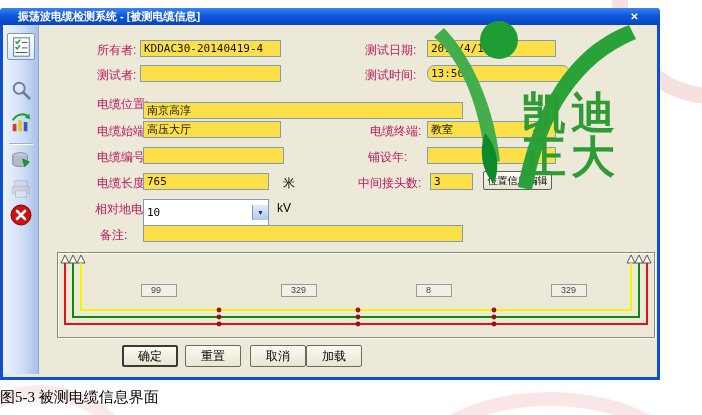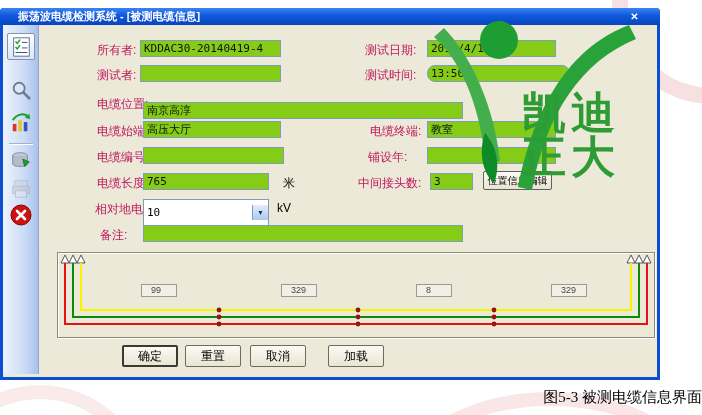--- a/index.html
+++ b/index.html
@@ -31,21 +31,21 @@
              border-right:1px solid #93A6C4; }
   .tb-btn { position:absolute; left:4px; width:28px; height:27px; display:flex;
             align-items:center; justify-content:center; }
   .tb-btn.raised { border:1px solid #7E96B8; background:linear-gradient(180deg,#ffffff,#d9e6fa); border-radius:2px; }
   .tb-sep { position:absolute; left:6px; width:24px; height:2px;
             border-top:1px solid #9FB2CE; border-bottom:1px solid #fff; }
   .disabled { opacity:.38; filter:grayscale(1); }
 
   
   .lbl { position:absolute; font-size:12px; color:#be185d; white-space:nowrap; z-index:2; }
-  .inp { position:absolute; height:17px; border:1px solid #7F9DB9; background:#84cc16;
+  .inp { position:absolute; height:17px; border:1px solid #7F9DB9; background:#fde047;
          font-family:"DejaVu Sans Mono","Liberation Sans",monospace; font-size:11px;
          color:#111; padding:0 3px; z-index:2; }
   .unit { position:absolute; font-size:12px; color:#000; z-index:2; }
   .combo { position:absolute; height:27px; border:1px solid #7F9DB9; background:#fff;
            z-index:2; font-size:11px; display:flex; align-items:center; }
   .combo .val { flex:1; padding:0 3px; font-family:"DejaVu Sans Mono",monospace; }
   .combo .drop { width:16px; height:15px; border-left:1px solid #7F9DB9;
                  background:linear-gradient(180deg,#E2ECFB,#AFC9EF); display:flex;
                  align-items:center; justify-content:center; font-size:7px; color:#16335E; }
   .small-btn { position:absolute; height:19px; font-size:10px; color:#000;
@@ -66,21 +66,21 @@
          color:#000; text-align:center; line-height:20px;
          background:linear-gradient(180deg,#FBFAF4,#E9E5D2);
          border:1px solid #6b6b60; border-radius:2px; z-index:2; }
   .btn.default { border:2px solid #3a3a35; line-height:18px; }
 
   
   .logo { position:absolute; left:430px; top:15px; width:232px; height:192px; z-index:6;
           pointer-events:none; }
 
   
-  .caption { position:absolute; left:0; top:388px; width:702px; text-align:right;
+  .caption { position:absolute; left:0; top:388px; width:702px; text-align:left;
              font-family:"Liberation Serif",serif; font-size:15px; color:#000; z-index:2; }
 </style>
 </head>
 <body>
 
 <div class="page">
 
   <div class="arc arc1"></div>
   <div class="arc arc2"></div>
   <div class="arc arc3"></div>
@@ -212,21 +212,21 @@
     </svg>
     <div class="seg-label" style="left:83px;  top:31px">99</div>
     <div class="seg-label" style="left:223px; top:31px">329</div>
     <div class="seg-label" style="left:358px; top:31px">8</div>
     <div class="seg-label" style="left:493px; top:31px">329</div>
   </div>
 
   <div class="btn default" style="left:122px">确定</div>
   <div class="btn" style="left:185px">重置</div>
   <div class="btn" style="left:250px">取消</div>
-  <div class="btn" style="left:328px">加载</div>
+  <div class="btn" style="left:306px">加载</div>
 
   <div class="logo">
     <svg width="232" height="192" viewBox="0 0 232 192">
       <circle cx="69" cy="25" r="19" fill="#1E9E32"></circle>
       <path d="M199,10 C146,30 106,82 88,172 L102,175 C116,98 152,46 206,24 Z" fill="#2AA23A"></path>
       <path d="M4,22 C30,45 50,88 56,150 L70,146 C63,84 38,38 14,13 Z" fill="#45AE4C"></path>
       <path d="M55,118 C66,130 71,150 64,168 C53,159 48,137 55,118 Z" fill="#0E8A28"></path>
       <text x="92" y="113" font-size="44" font-weight="bold" letter-spacing="5" fill="#2E9B35" font-family="Liberation Serif, serif">凯迪</text>
       <text x="92" y="157" font-size="44" font-weight="bold" letter-spacing="5" fill="#2E9B35" font-family="Liberation Serif, serif">正大</text>
     </svg>

